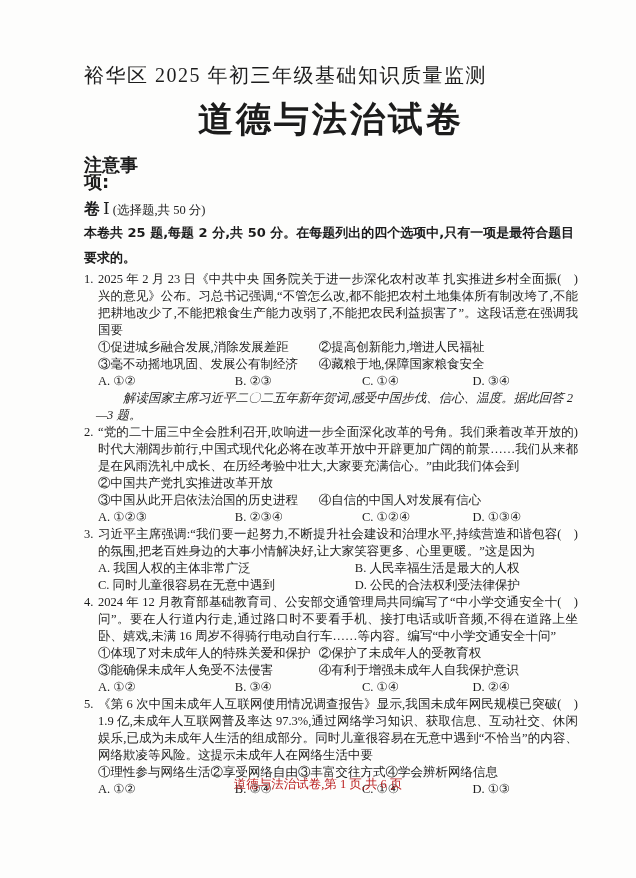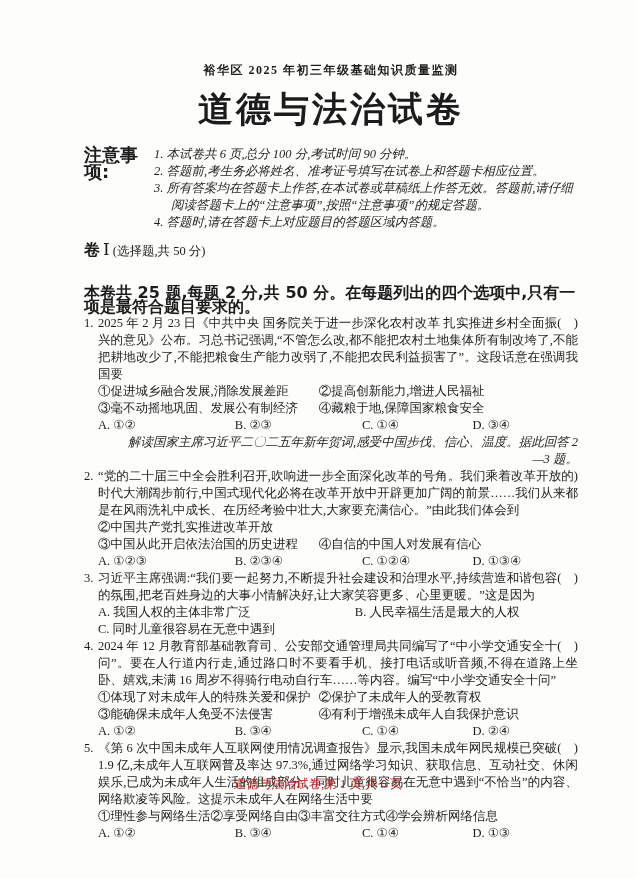--- a/index.html
+++ b/index.html
@@ -3,45 +3,45 @@
 <meta charset="utf-8">
 <style>
   html,body { margin:0; padding:0; background:#ffffff; }
   .page {
     position:relative; width:636px; height:878px; box-sizing:border-box;
     background:#fdfdfc; color:#1c1c1c;
     font-family:"Liberation Serif","DejaVu Serif",serif;
     padding:62px 58px 0 84px; overflow:hidden;
   }
   .header-title {
-    text-align:center; font-size:12px; font-weight:bold; letter-spacing:1.5px;
+    text-align:left; font-size:20px; font-weight:normal; letter-spacing:1.5px;
   }
   .paper-title {
     text-align:center; font-size:35px; font-weight:900; letter-spacing:3px;
     margin-top:7px; font-family:"DejaVu Sans","Liberation Sans",sans-serif;
   }
   .notices { display:flex; margin-top:13px; font-size:12.5px; line-height:17px; }
   .notice-label {
     flex:none; width:70px; font-weight:bold;
     font-family:"DejaVu Sans","Liberation Sans",sans-serif; font-size:18px;
   }
   .notice-list { flex:1; }
   .kai { font-style:italic; }
   .notice-item { padding-left:17px; text-indent:-17px; }
   .section-heading { text-align:left; margin-top:9px; line-height:20px; }
   .section-kanji { font-size:16px; font-weight:bold; font-family:"DejaVu Sans","Liberation Sans",sans-serif; }
   .section-numeral { font-size:17px; margin:0 3px; }
   .section-suffix { font-size:12.5px; }
   .intro {
-    margin-top:25px; font-size:16px; line-height:14px; font-weight:bold;
+    margin-top:0; font-size:13px; line-height:25px; font-weight:bold;
     font-family:"DejaVu Sans","Liberation Sans",sans-serif;
   }
   #questions { margin-top:1px; }
   .question { position:relative; font-size:12.5px; line-height:17px; }
-  .lead-note { margin-left:12px; text-indent:27px;text-align:right; }
+  .lead-note { margin-left:12px; text-indent:27px; }
   .stem { position:relative; margin-left:14px; text-align:justify; }
   .q-num { position:absolute; left:-14px; top:0; }
   .bracket { float:right; white-space:pre; }
   .opt-row, .choice-row { margin-left:14px; display:grid; }
   .opt-cols-2 { grid-template-columns:46% 54%; }
   .opt-flex { display:flex; padding-right:14px; }
   .cols-4 { grid-template-columns:28.5% 26.5% 23% 22%; }
   .cols-2 { grid-template-columns:53.5% 46.5%; }
   .footer {
     position:absolute; left:0; right:0; top:776px; text-align:center;
@@ -50,26 +50,20 @@
 </style>
 </head>
 <body>
 
 <div class="page">
   <div class="header-title">裕华区 2025 年初三年级基础知识质量监测</div>
   <div class="paper-title">道德与法治试卷</div>
 
   <div class="notices">
     <div class="notice-label">注意事项:</div>
-    <div class="notice-list kai" id="notice-list">
-        <div class="notice-item">1. 本试卷共 6 页,总分 100 分,考试时间 90 分钟。</div>
-        <div class="notice-item">2. 答题前,考生务必将姓名、准考证号填写在试卷上和答题卡相应位置。</div>
-        <div class="notice-item">3. 所有答案均在答题卡上作答,在本试卷或草稿纸上作答无效。答题前,请仔细阅读答题卡上的“注意事项”,按照“注意事项”的规定答题。</div>
-        <div class="notice-item">4. 答题时,请在答题卡上对应题目的答题区域内答题。</div>
-      </div>
   </div>
 
   <div class="section-heading">
     <span class="section-kanji">卷</span><span class="section-numeral">Ⅰ</span><span class="section-suffix">(选择题,共 50 分)</span>
   </div>
 
   <div class="intro">本卷共 25 题,每题 2 分,共 50 分。在每题列出的四个选项中,只有一项是最符合题目要求的。</div>
 
   <div id="questions">
       <div class="question">
@@ -107,20 +101,21 @@
         </div>
       </div>
       <div class="question">
         <div class="stem"><span class="q-num">3.</span><span class="bracket">(    )</span><span class="stem-text">习近平主席强调:“我们要一起努力,不断提升社会建设和治理水平,持续营造和谐包容的氛围,把老百姓身边的大事小情解决好,让大家笑容更多、心里更暖。”这是因为</span></div>
         <div class="choice-row cols-2">
           <span class="choice-item">A. 我国人权的主体非常广泛</span>
           <span class="choice-item">B. 人民幸福生活是最大的人权</span>
         </div>
         <div class="choice-row cols-2">
           <span class="choice-item">C. 同时儿童很容易在无意中遇到</span>
+          <span class="choice-item">D. 公民的合法权利受法律保护</span>
         </div>
       </div>
       <div class="question">
         <div class="stem"><span class="q-num">4.</span><span class="bracket">(    )</span><span class="stem-text">2024 年 12 月教育部基础教育司、公安部交通管理局共同编写了“中小学交通安全十问”。要在人行道内行走,通过路口时不要看手机、接打电话或听音频,不得在道路上坐卧、嬉戏,未满 16 周岁不得骑行电动自行车……等内容。编写“中小学交通安全十问”</span></div>
         <div class="opt-row opt-cols-2">
           <span class="opt-item">①体现了对未成年人的特殊关爱和保护</span>
           <span class="opt-item">②保护了未成年人的受教育权</span>
         </div>
         <div class="opt-row opt-cols-2">
           <span class="opt-item">③能确保未成年人免受不法侵害</span>

